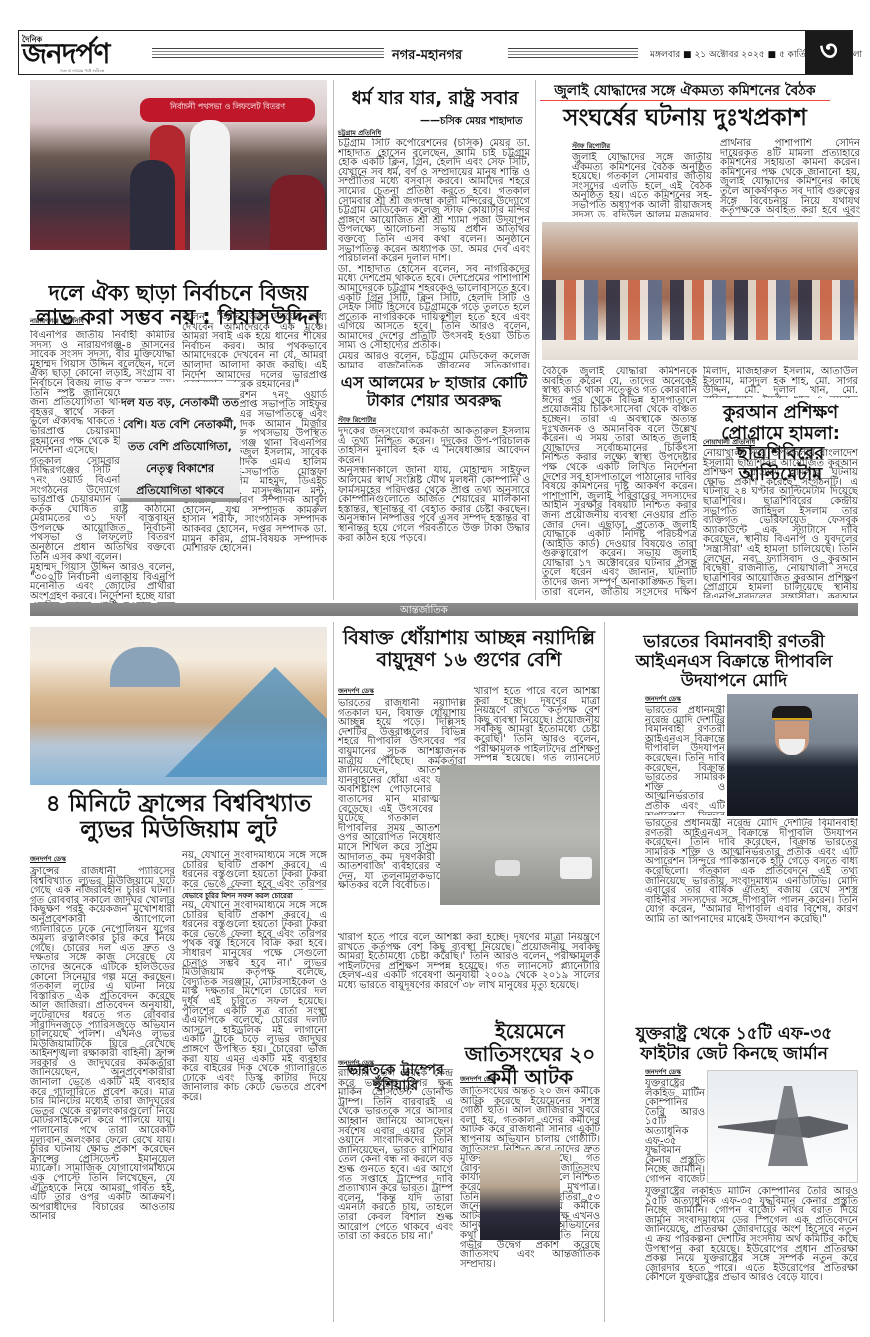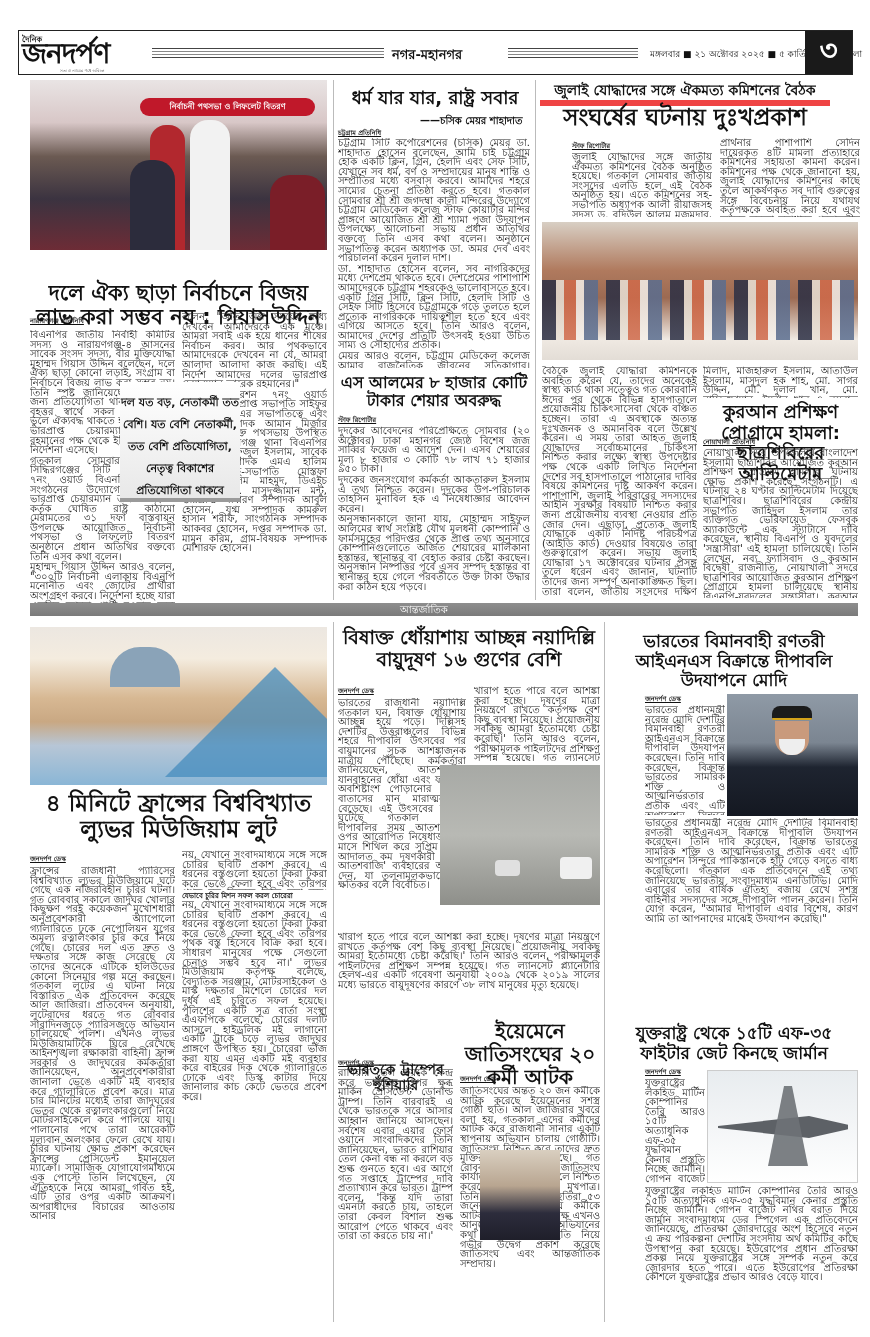--- a/index.html
+++ b/index.html
@@ -30,21 +30,21 @@
 <div class="abs logo-small">দৈনিক</div>
 <div class="abs logo">জনদর্পণ</div>
 <div class="abs logo-tag">সত্য ও ন্যায়ের পথে অবিচল</div>
 <div class="abs rules" style="left:152px;top:48px;width:232px;"></div>
 <div class="abs section-name">নগর-মহানগর</div>
 <div class="abs rules" style="left:508px;top:48px;width:130px;"></div>
 <div class="abs dateline">মঙ্গলবার ■ ২১ অক্টোবর ২০২৫ ■ ৫ কার্তিক ১৪৩২ বাংলা</div>
 <div class="abs pagenum">৩</div>
 
 <div class="abs photo" style="left:30px;top:80px;width:297px;height:170px;background:linear-gradient(180deg,#e9e4e4 0%,#d8c7c7 25%,#6b5a52 45%,#3b3340 70%,#6d2c36 100%);">
-  <div style="position:absolute;left:110px;top:18px;width:175px;height:18px;background:#c0182a;border-radius:9px;color:#fff;font-size:8px;font-weight:bold;text-align:center;line-height:18px;">নির্বাচনী পথসভা ও লিফলেট বিতরণ</div>
+  <div style="position:absolute;left:110px;top:18px;width:175px;height:24px;background:#c0182a;border-radius:9px;color:#fff;font-size:8px;font-weight:normal;text-align:center;line-height:18px;">নির্বাচনী পথসভা ও লিফলেট বিতরণ</div>
   <div style="position:absolute;left:160px;top:40px;width:40px;height:130px;background:#f2f2f2;border-radius:18px 18px 0 0;"></div>
   <div style="position:absolute;left:120px;top:45px;width:35px;height:125px;background:#b2282e;border-radius:16px 16px 0 0;"></div>
   <div style="position:absolute;left:100px;top:80px;width:45px;height:90px;background:#2c2c3c;border-radius:20px 20px 0 0;"></div>
   <div style="position:absolute;left:240px;top:95px;width:55px;height:75px;background:#7a1e28;border-radius:20px 20px 0 0;"></div>
 </div>
 <div class="abs headline" style="left:30px;top:253px;width:297px;font-size:21px;margin-top:28px;">দলে ঐক্য ছাড়া নির্বাচনে বিজয় লাভ করা সম্ভব নয় : গিয়াসউদ্দিন</div>
 <div class="abs byline" style="left:30px;top:316px;">নারায়ণগঞ্জ প্রতিনিধি</div>
 <div class="abs body" style="left:30px;top:330px;width:145px;height:280px;overflow:hidden;">
   <p>বিএনপির জাতীয় নির্বাহী কমিটির সদস্য ও নারায়ণগঞ্জ-৪ আসনের সাবেক সংসদ সদস্য, বীর মুক্তিযোদ্ধা মুহাম্মদ গিয়াস উদ্দিন বলেছেন, দলে ঐক্য ছাড়া কোনো লড়াই, সংগ্রাম বা নির্বাচনে বিজয় লাভ করা সম্ভব নয়। তিনি স্পষ্ট জানিয়েছেন, নেতৃত্বের জন্য প্রতিযোগিতা থাকলেও, দলের বৃহত্তর স্বার্থে সকল প্রতিযোগিতা ভুলে ঐক্যবদ্ধ থাকতে হবে। এ বিষয়ে ভারপ্রাপ্ত চেয়ারম্যান তারেক রহমানের পক্ষ থেকে ইতিমধ্যে সুস্পষ্ট নির্দেশনা এসেছে।</p>
   <p>গতকাল সোমবার বিকালে সিদ্ধিরগঞ্জের সিটি কর্পোরেশনের ৭নং ওয়ার্ড বিএনপি ও অঙ্গ সংগঠনের উদ্যোগে বিএনপির ভারপ্রাপ্ত চেয়ারম্যান তারেক রহমান কর্তৃক ঘোষিত রাষ্ট্র কাঠামো মেরামতের ৩১ দফা বাস্তবায়ন উপলক্ষে আয়োজিত নির্বাচনী পথসভা ও লিফলেট বিতরণ অনুষ্ঠানে প্রধান অতিথির বক্তব্যে তিনি এসব কথা বলেন।</p>
@@ -63,26 +63,25 @@
 <div class="abs byline" style="left:338px;top:128px;">চট্টগ্রাম প্রতিনিধি</div>
 <div class="abs body" style="left:338px;top:138px;width:192px;height:230px;overflow:hidden;">
   <p>চট্টগ্রাম সিটি কর্পোরেশনের (চসিক) মেয়র ডা. শাহাদাত হোসেন বলেছেন, আমি চাই চট্টগ্রাম হোক একটি ক্লিন, গ্রিন, হেলদি এবং সেফ সিটি, যেখানে সব ধর্ম, বর্ণ ও সম্প্রদায়ের মানুষ শান্তি ও সম্প্রীতির মধ্যে বসবাস করবে। আমাদের শহরে সাম্যের চেতনা প্রতিষ্ঠা করতে হবে। গতকাল সোমবার শ্রী শ্রী জগদম্বা কালী মন্দিরের উদ্যোগে চট্টগ্রাম মেডিকেল কলেজ স্টাফ কোয়ার্টার মন্দির প্রাঙ্গণে আয়োজিত শ্রী শ্রী শ্যামা পূজা উদযাপন উপলক্ষ্যে আলোচনা সভায় প্রধান অতিথির বক্তব্যে তিনি এসব কথা বলেন। অনুষ্ঠানে সভাপতিত্ব করেন অধ্যাপক ডা. অমর দেব এবং পরিচালনা করেন দুলাল দাশ।</p>
   <p>ডা. শাহাদাত হোসেন বলেন, সব নাগরিকদের মধ্যে দেশপ্রেম থাকতে হবে। দেশপ্রেমের পাশাপাশি আমাদেরকে চট্টগ্রাম শহরকেও ভালোবাসতে হবে। একটি গ্রিন সিটি, ক্লিন সিটি, হেলদি সিটি ও সেইফ সিটি হিসেবে চট্টগ্রামকে গড়ে তুলতে হলে প্রত্যেক নাগরিককে দায়িত্বশীল হতে হবে এবং এগিয়ে আসতে হবে। তিনি আরও বলেন, আমাদের দেশের প্রতিটি উৎসবই হওয়া উচিত সাম্য ও সৌহার্দ্যের প্রতীক।</p>
   <p>মেয়র আরও বলেন, চট্টগ্রাম মেডিকেল কলেজ আমার রাজনৈতিক জীবনের সূতিকাগার। এখানকার মানুষ, এখানকার পরিবেশ- সবকিছু আমার হৃদয়ের সঙ্গে মিশে আছে। এই প্রতিষ্ঠান ও এর আশপাশের এলাকার উন্নয়নে আমি সর্বদা আন্তরিকভাবে কাজ করেছি এবং ভবিষ্যতেও করব। ধর্মীয় সম্প্রীতি রক্ষায় আপনাদের যেকোনো প্রয়োজনে আমার দরজা সবসময় খোলা থাকবে।</p>
 </div>
 
 <div class="abs headline" style="left:338px;top:374px;width:192px;font-size:16px;">এস আলমের ৮ হাজার কোটি টাকার শেয়ার অবরুদ্ধ</div>
 <div class="abs byline" style="left:338px;top:415px;">স্টাফ রিপোর্টার</div>
 <div class="abs body" style="left:338px;top:426px;width:192px;height:172px;overflow:hidden;">
-  <p>দুদকের আবেদনের পরিপ্রেক্ষিতে সোমবার (২০ অক্টোবর) ঢাকা মহানগর জ্যেষ্ঠ বিশেষ জজ সাব্বির ফয়েজ এ আদেশ দেন। এসব শেয়ারের মূল্য ৮ হাজার ৩ কোটি ৭৮ লাখ ৭১ হাজার ৯৫০ টাকা।</p>
   <p>দুদকের জনসংযোগ কর্মকর্তা আকতারুল ইসলাম এ তথ্য নিশ্চিত করেন। দুদকের উপ-পরিচালক তাহসিন মুনাবিল হক এ নিষেধাজ্ঞার আবেদন করেন।</p>
   <p>অনুসন্ধানকালে জানা যায়, মোহাম্মদ সাইফুল আলমের স্বার্থ সংশ্লিষ্ট যৌথ মূলধনী কোম্পানি ও ফার্মসমূহের পরিদপ্তর থেকে প্রাপ্ত তথ্য অনুসারে কোম্পানিগুলোতে অর্জিত শেয়ারের মালিকানা হস্তান্তর, স্থানান্তর বা বেহাত করার চেষ্টা করছেন। অনুসন্ধান নিষ্পত্তির পূর্বে এসব সম্পদ হস্তান্তর বা স্থানান্তর হয়ে গেলে পরবর্তীতে উক্ত টাকা উদ্ধার করা কঠিন হয়ে পড়বে।</p>
 </div>
 
-<div class="abs headline" style="left:540px;top:82px;width:290px;font-size:14px;border-bottom:6px solid #ef4444;padding-bottom:2px;">জুলাই যোদ্ধাদের সঙ্গে ঐকমত্য কমিশনের বৈঠক</div>
+<div class="abs headline" style="left:540px;top:82px;width:290px;font-size:14px;border-bottom:1px solid #ef4444;padding-bottom:2px;">জুলাই যোদ্ধাদের সঙ্গে ঐকমত্য কমিশনের বৈঠক</div>
 <div class="abs headline" style="left:540px;top:104px;width:290px;font-size:23px;">সংঘর্ষের ঘটনায় দুঃখপ্রকাশ</div>
 <div class="abs byline" style="left:572px;top:141px;">স্টাফ রিপোর্টার</div>
 <div class="abs body" style="left:572px;top:152px;width:140px;height:65px;overflow:hidden;">জুলাই যোদ্ধাদের সঙ্গে জাতীয় ঐকমত্য কমিশনের বৈঠক অনুষ্ঠিত হয়েছে। গতকাল সোমবার জাতীয় সংসদের এলডি হলে এই বৈঠক অনুষ্ঠিত হয়। এতে কমিশনের সহ-সভাপতি অধ্যাপক আলী রীয়াজসহ সদস্য ড. বদিউল আলম মজুমদার, ড. ইফতেখারুজ্জামান, ড. মোহাম্মদ আইয়ুব মিয়া এবং জাতীয় ঐকমত্য গঠন প্রক্রিয়ায় যুক্ত প্রধান উপদেষ্টার বিশেষ সহকারী মনির হায়দার উপস্থিত ছিলেন।</div>
 <div class="abs body" style="left:720px;top:138px;width:140px;height:79px;overflow:hidden;">প্রার্থনার পাশাপাশি সেদিন দায়েরকৃত ৪টি মামলা প্রত্যাহারে কমিশনের সহায়তা কামনা করেন। কমিশনের পক্ষ থেকে জানানো হয়, জুলাই যোদ্ধাদের কমিশনের কাছে তুলে আকর্ষণকৃত সব দাবি গুরুত্বের সঙ্গে বিবেচনায় নিয়ে যথাযথ কর্তৃপক্ষকে অবহিত করা হবে এবং তাদের সমস্যা সমাধানে প্রয়োজনীয় পদক্ষেপ নেওয়ার বিষয়ে সহায়তা করবে। বৈঠকে জুলাই যোদ্ধাদের ১৪ সদস্যের প্রতিনিধিদলের হয়ে উপস্থিত ছিলেন- মো. সোহাগ মাহমুদ, কামরুল হাসান, মো. আল-আমিন, মুহাইমিন বিল্লাহ হাবিবী, হাসিবুল হাসান</div>
 <div class="abs photo" style="left:542px;top:222px;width:316px;height:138px;background:linear-gradient(180deg,#d8cfc4 0%,#b07a5e 35%,#9c6a52 55%,#efe9e2 85%,#e3ddd6 100%);">
   <div style="position:absolute;left:0;bottom:20px;width:100%;height:60px;background:repeating-linear-gradient(90deg,#2b2f44 0 14px,#e9e1d6 14px 22px,#d06a4a 22px 34px,#f4efe9 34px 42px,#5a6d8f 42px 56px,transparent 56px 64px);opacity:.85;"></div>
 </div>
 <div class="abs body" style="left:542px;top:366px;width:155px;height:230px;overflow:hidden;">বৈঠকে জুলাই যোদ্ধারা কমিশনকে অবহিত করেন যে, তাদের অনেকেই স্বাস্থ্য কার্ড থাকা সত্ত্বেও গত কোরবানি ঈদের পর থেকে বিভিন্ন হাসপাতালে প্রয়োজনীয় চিকিৎসাসেবা থেকে বঞ্চিত হচ্ছেন। তারা এ অবস্থাকে অত্যন্ত দুঃখজনক ও অমানবিক বলে উল্লেখ করেন। এ সময় তারা আহত জুলাই যোদ্ধাদের সর্বোচ্চমানের চিকিৎসা নিশ্চিত করার লক্ষ্যে স্বাস্থ্য উপদেষ্টার পক্ষ থেকে একটি লিখিত নির্দেশনা দেশের সব হাসপাতালে পাঠানোর দাবির বিষয়ে কমিশনের দৃষ্টি আকর্ষণ করেন। পাশাপাশি, জুলাই পরিবারের সদস্যদের আইনি সুরক্ষার বিষয়টি নিশ্চিত করার জন্য প্রয়োজনীয় ব্যবস্থা নেওয়ার প্রতি জোর দেন। এছাড়া, প্রত্যেক জুলাই যোদ্ধাকে একটি নির্দিষ্ট পরিচয়পত্র (আইডি কার্ড) দেওয়ার বিষয়েও তারা গুরুত্বারোপ করেন। সভায় জুলাই যোদ্ধারা ১৭ অক্টোবরের ঘটনার প্রসঙ্গ তুলে ধরেন এবং জানান, ঘটনাটি তাদের জন্য সম্পূর্ণ অনাকাঙ্ক্ষিত ছিল। তারা বলেন, জাতীয় সংসদের দক্ষিণ প্লাজায় কোনোপ্রকার বিশৃঙ্খলা বা সহিংসতা ঘটাতে যাননি; বরং তাদের ন্যায্য দাবিগুলো তুলে ধরার জন্যই উপস্থিত হয়েছিলেন। তবে সেই সময় কিছু বহিরাগত ব্যক্তি সেখানে অনুপ্রবেশ করে মারামারি ও ভাঙচুরে জড়িত হন, যাদের মধ্যে ২০ থেকে ২৫ জনের পরিচয় তারা চিহ্নিত করেছেন। জুলাই যোদ্ধারা ঘটনার জন্য দুঃখ প্রকাশ এবং ক্ষমা</div>
 <div class="abs body" style="left:703px;top:366px;width:155px;height:32px;overflow:hidden;">মিলাদ, মাজহারুল ইসলাম, আতাউল ইসলাম, মাসুদুল হক শাহ, মো. সাগর উদ্দিন, মো. দুলাল খান, মো. নাহিদুজ্জামান, ইমরান খান ও নুসরাত জাহান।</div>
 

